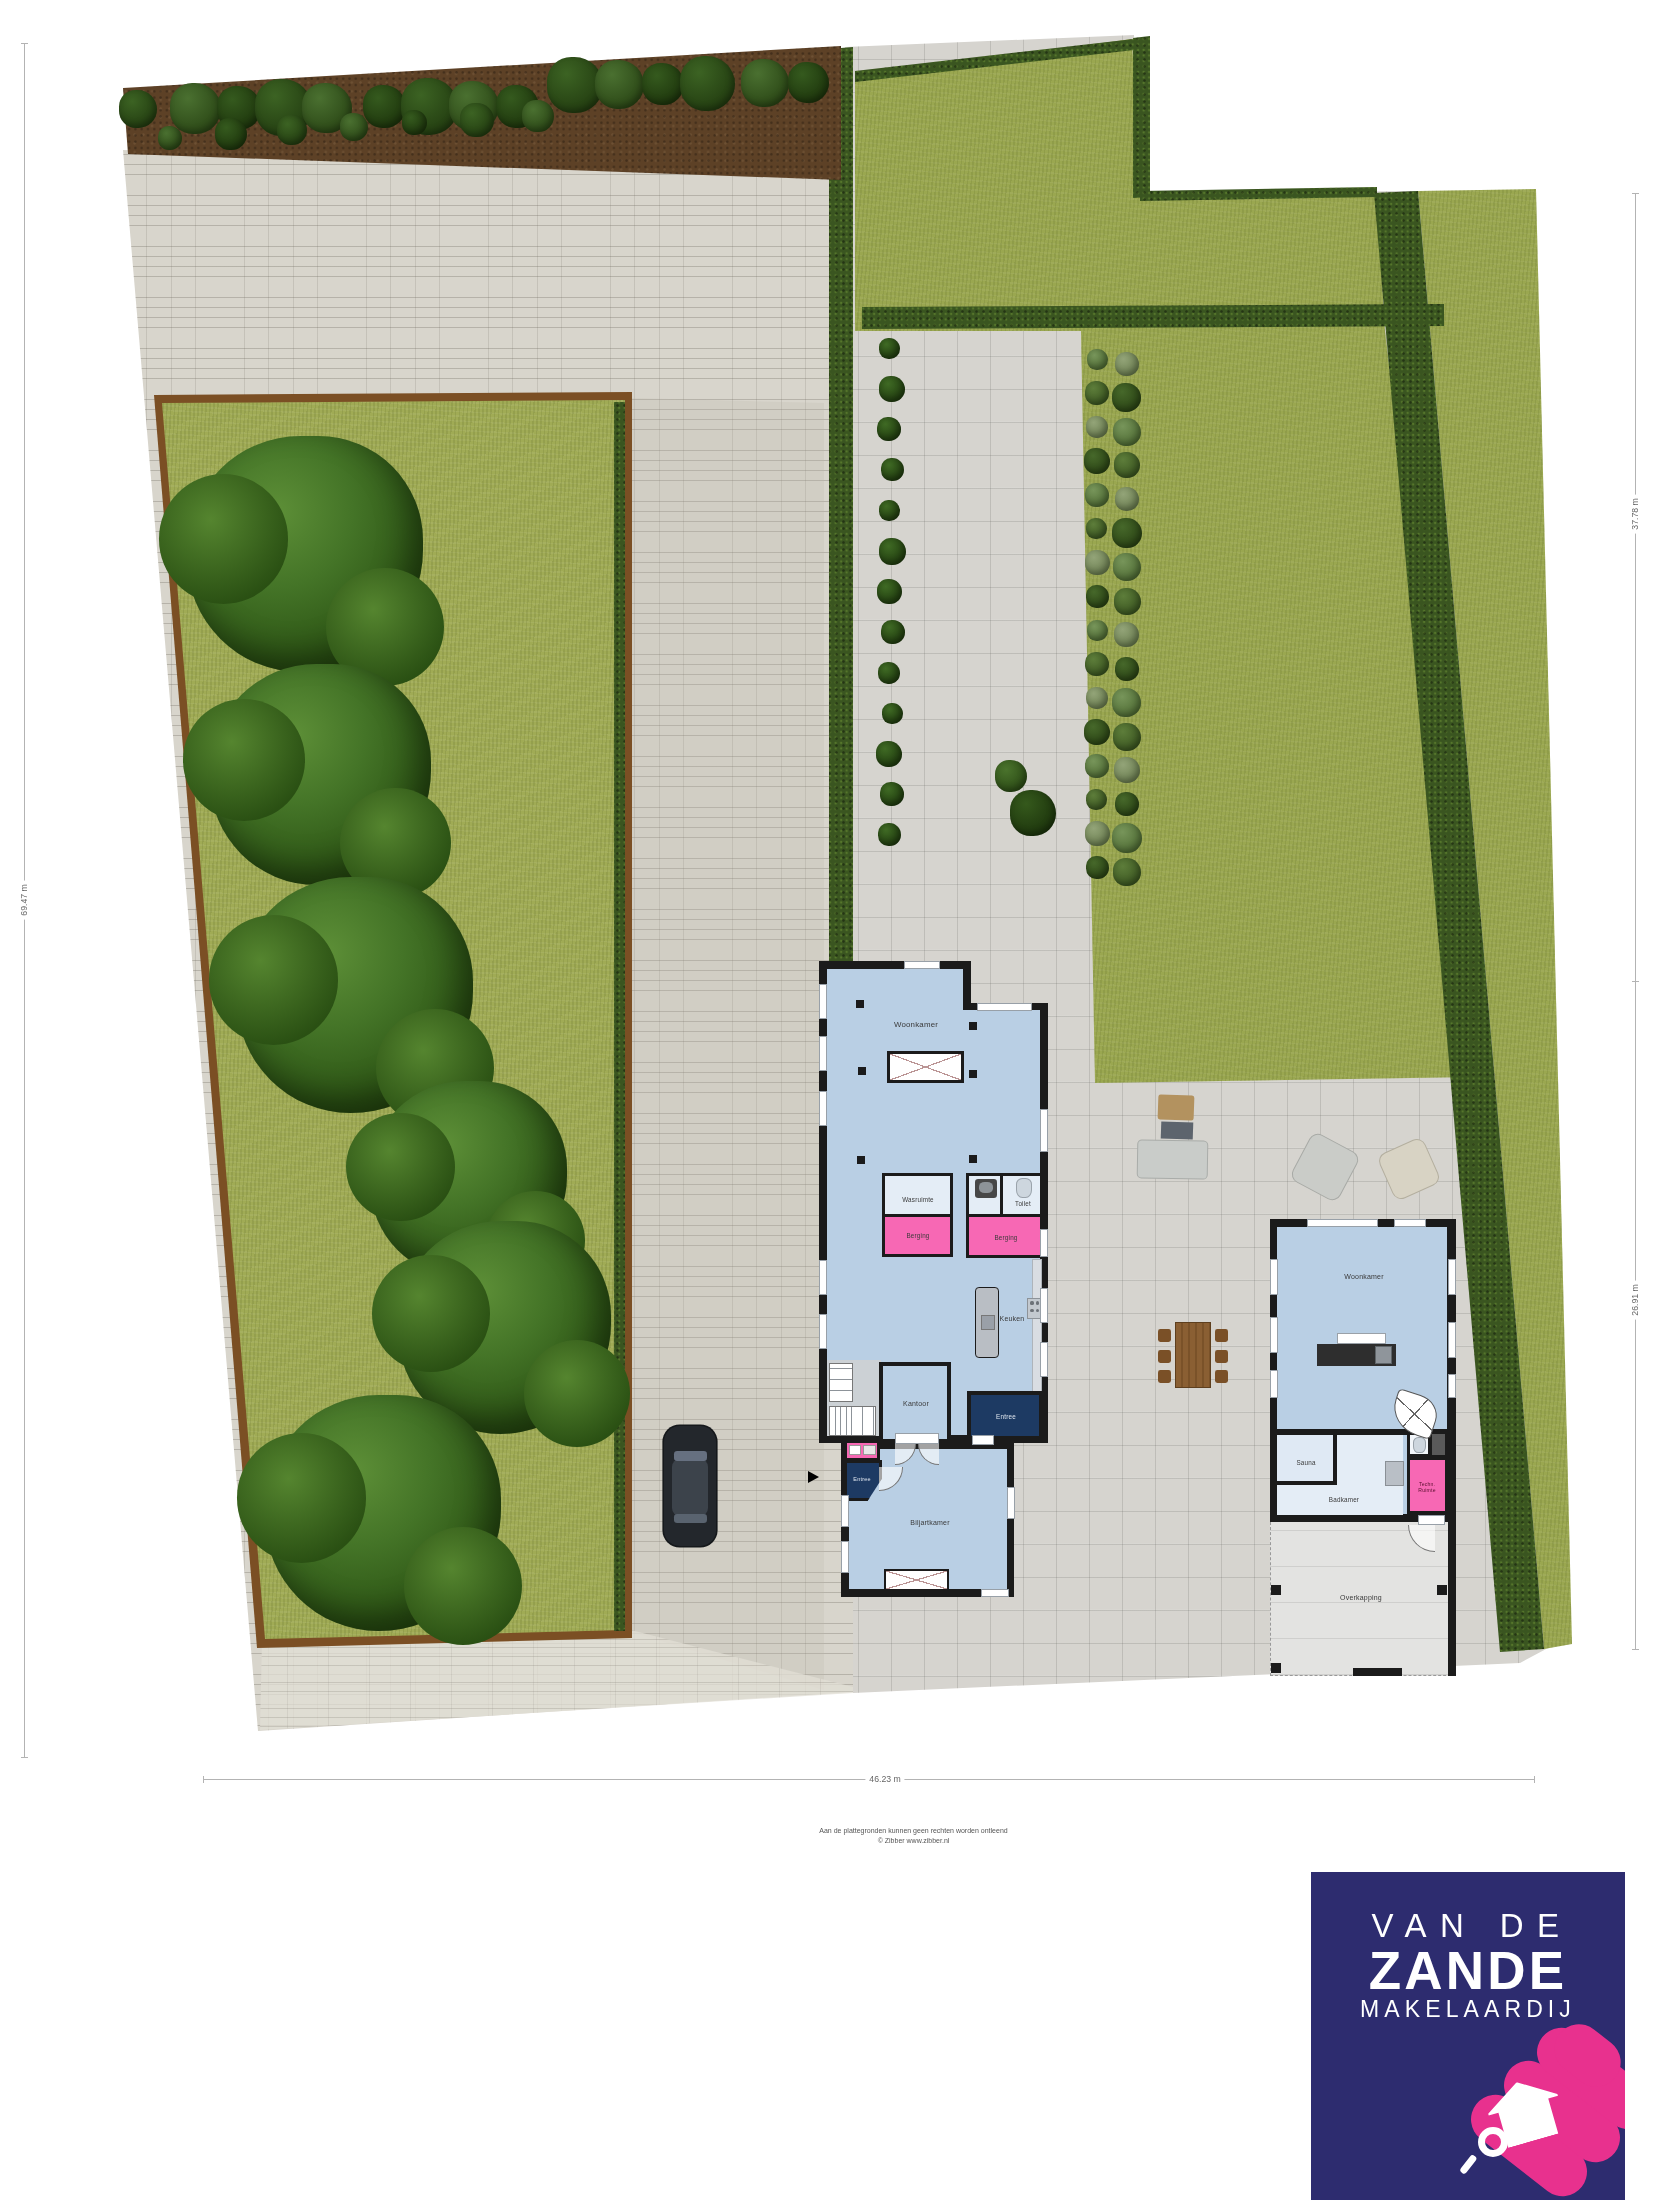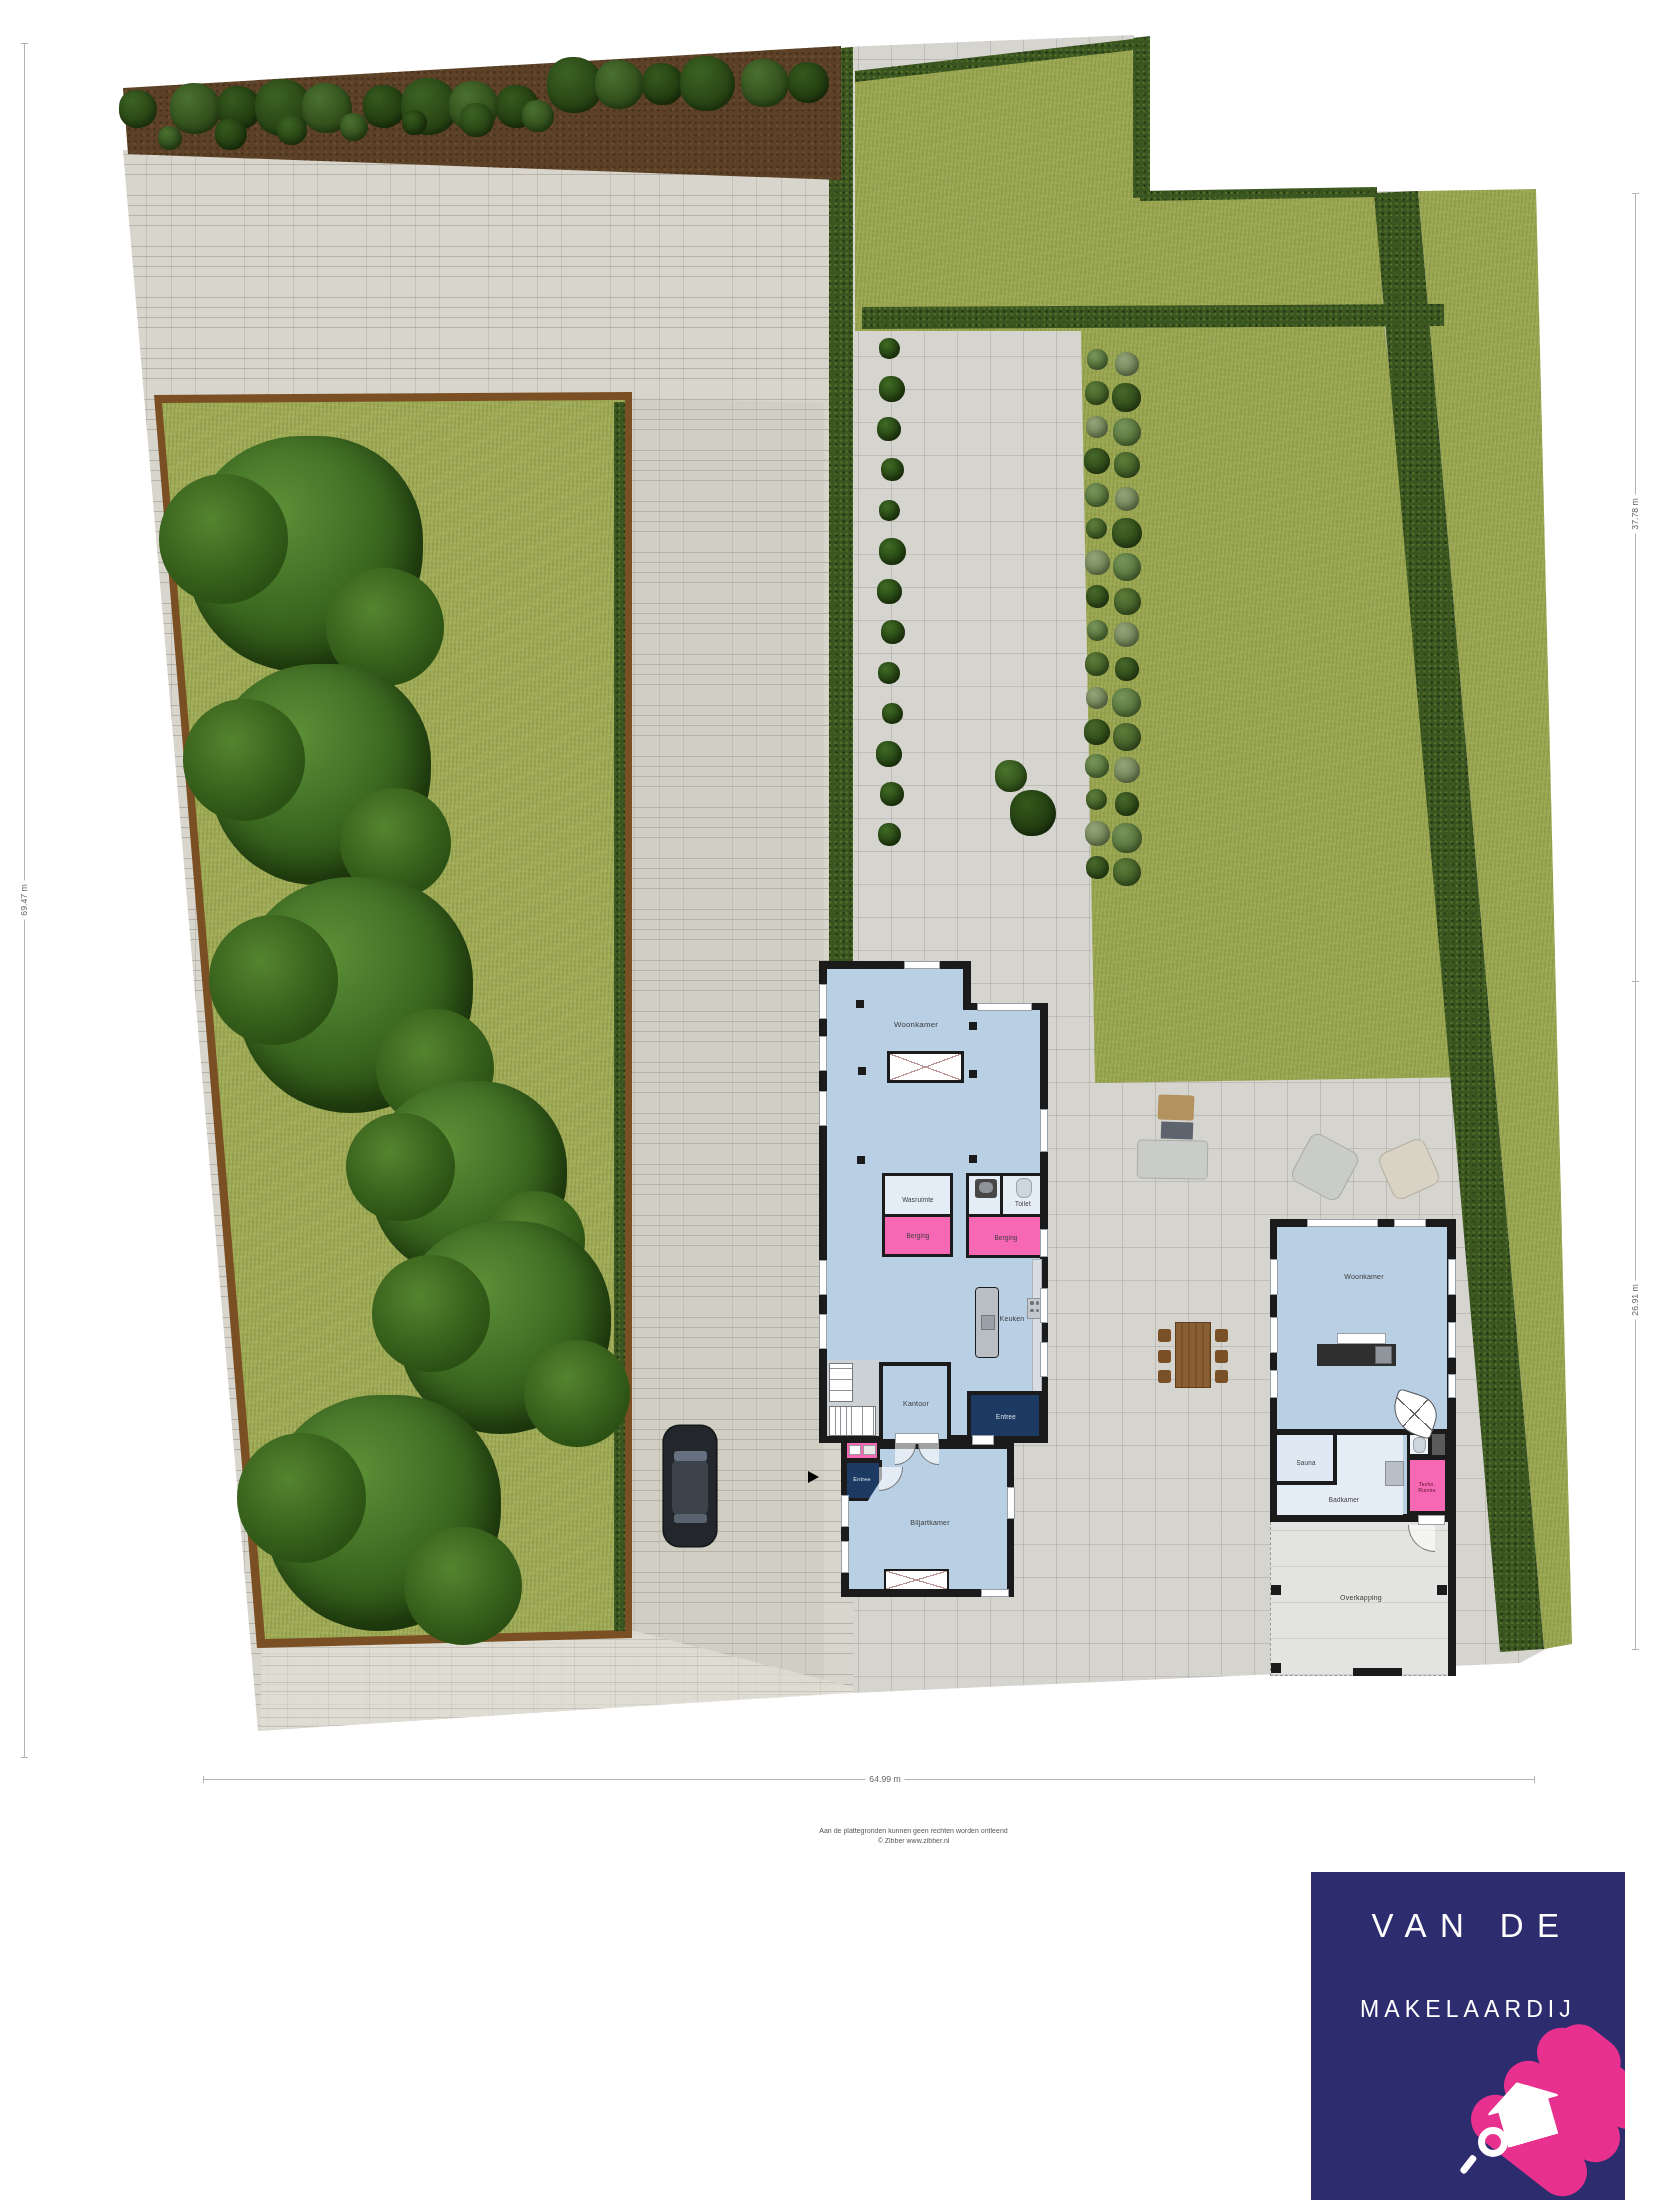--- a/index.html
+++ b/index.html
@@ -232,29 +232,30 @@
   <div class="dimline" style="left:1635px;top:193px;width:0.8px;height:1457px;"></div>
   <div class="dimline" style="left:1632px;top:193px;width:7px;height:0.8px;"></div>
   <div class="dimline" style="left:1632px;top:981px;width:7px;height:0.8px;"></div>
   <div class="dimline" style="left:1632px;top:1649px;width:7px;height:0.8px;"></div>
   <div class="dimlbl dimlblV" style="left:1635px;top:514px;">37.78 m</div>
   <div class="dimlbl dimlblV" style="left:1635px;top:1300px;">26.91 m</div>
 
   <div class="dimline" style="left:203px;top:1779px;width:1332px;height:0.8px;"></div>
   <div class="dimline" style="left:203px;top:1776px;width:0.8px;height:7px;"></div>
   <div class="dimline" style="left:1534px;top:1776px;width:0.8px;height:7px;"></div>
-  <div class="dimlbl" style="left:885px;top:1779px;">64.99 m</div>
+  <div class="dimlbl" style="left:885px;top:1779px;">46.23 m</div>
 
   <div id="disc">
     <div>Aan de plattegronden kunnen geen rechten worden ontleend</div>
     <div>© Zibber www.zibber.nl</div>
   </div>
 
   <div id="logo">
     <div class="l1">VAN DE</div>
+    <div class="l2">ZANDE</div>
     <div class="l3">MAKELAARDIJ</div>
     <div class="abs" style="left:146px;top:154px;width:173px;height:181px;">
       <div class="pbar" style="left:4.7px;top:95px;transform:rotate(38deg);"></div>
       <div class="pbar" style="left:38px;top:61px;transform:rotate(38deg);"></div>
       <div class="pbar" style="left:71px;top:28px;transform:rotate(38deg);"></div>
       <div class="pbar" style="left:95px;top:4.7px;width:71px;transform:rotate(38deg);"></div>
       <div class="abs" style="left:31.5px;top:55px;width:72px;height:61px;background:#fff;transform:rotate(-16deg);
         clip-path:polygon(50% 0,104% 40%,86% 40%,86% 100%,14% 100%,14% 40%,-4% 40%);"></div>
       <div class="abs" style="left:20.5px;top:101px;width:30px;height:30px;border:7px solid #fff;border-radius:50%;background:transparent;box-sizing:border-box;"></div>
       <div class="abs" style="left:7.9px;top:128px;width:7px;height:20.5px;background:#fff;transform:rotate(38deg);border-radius:3.2px;"></div>

